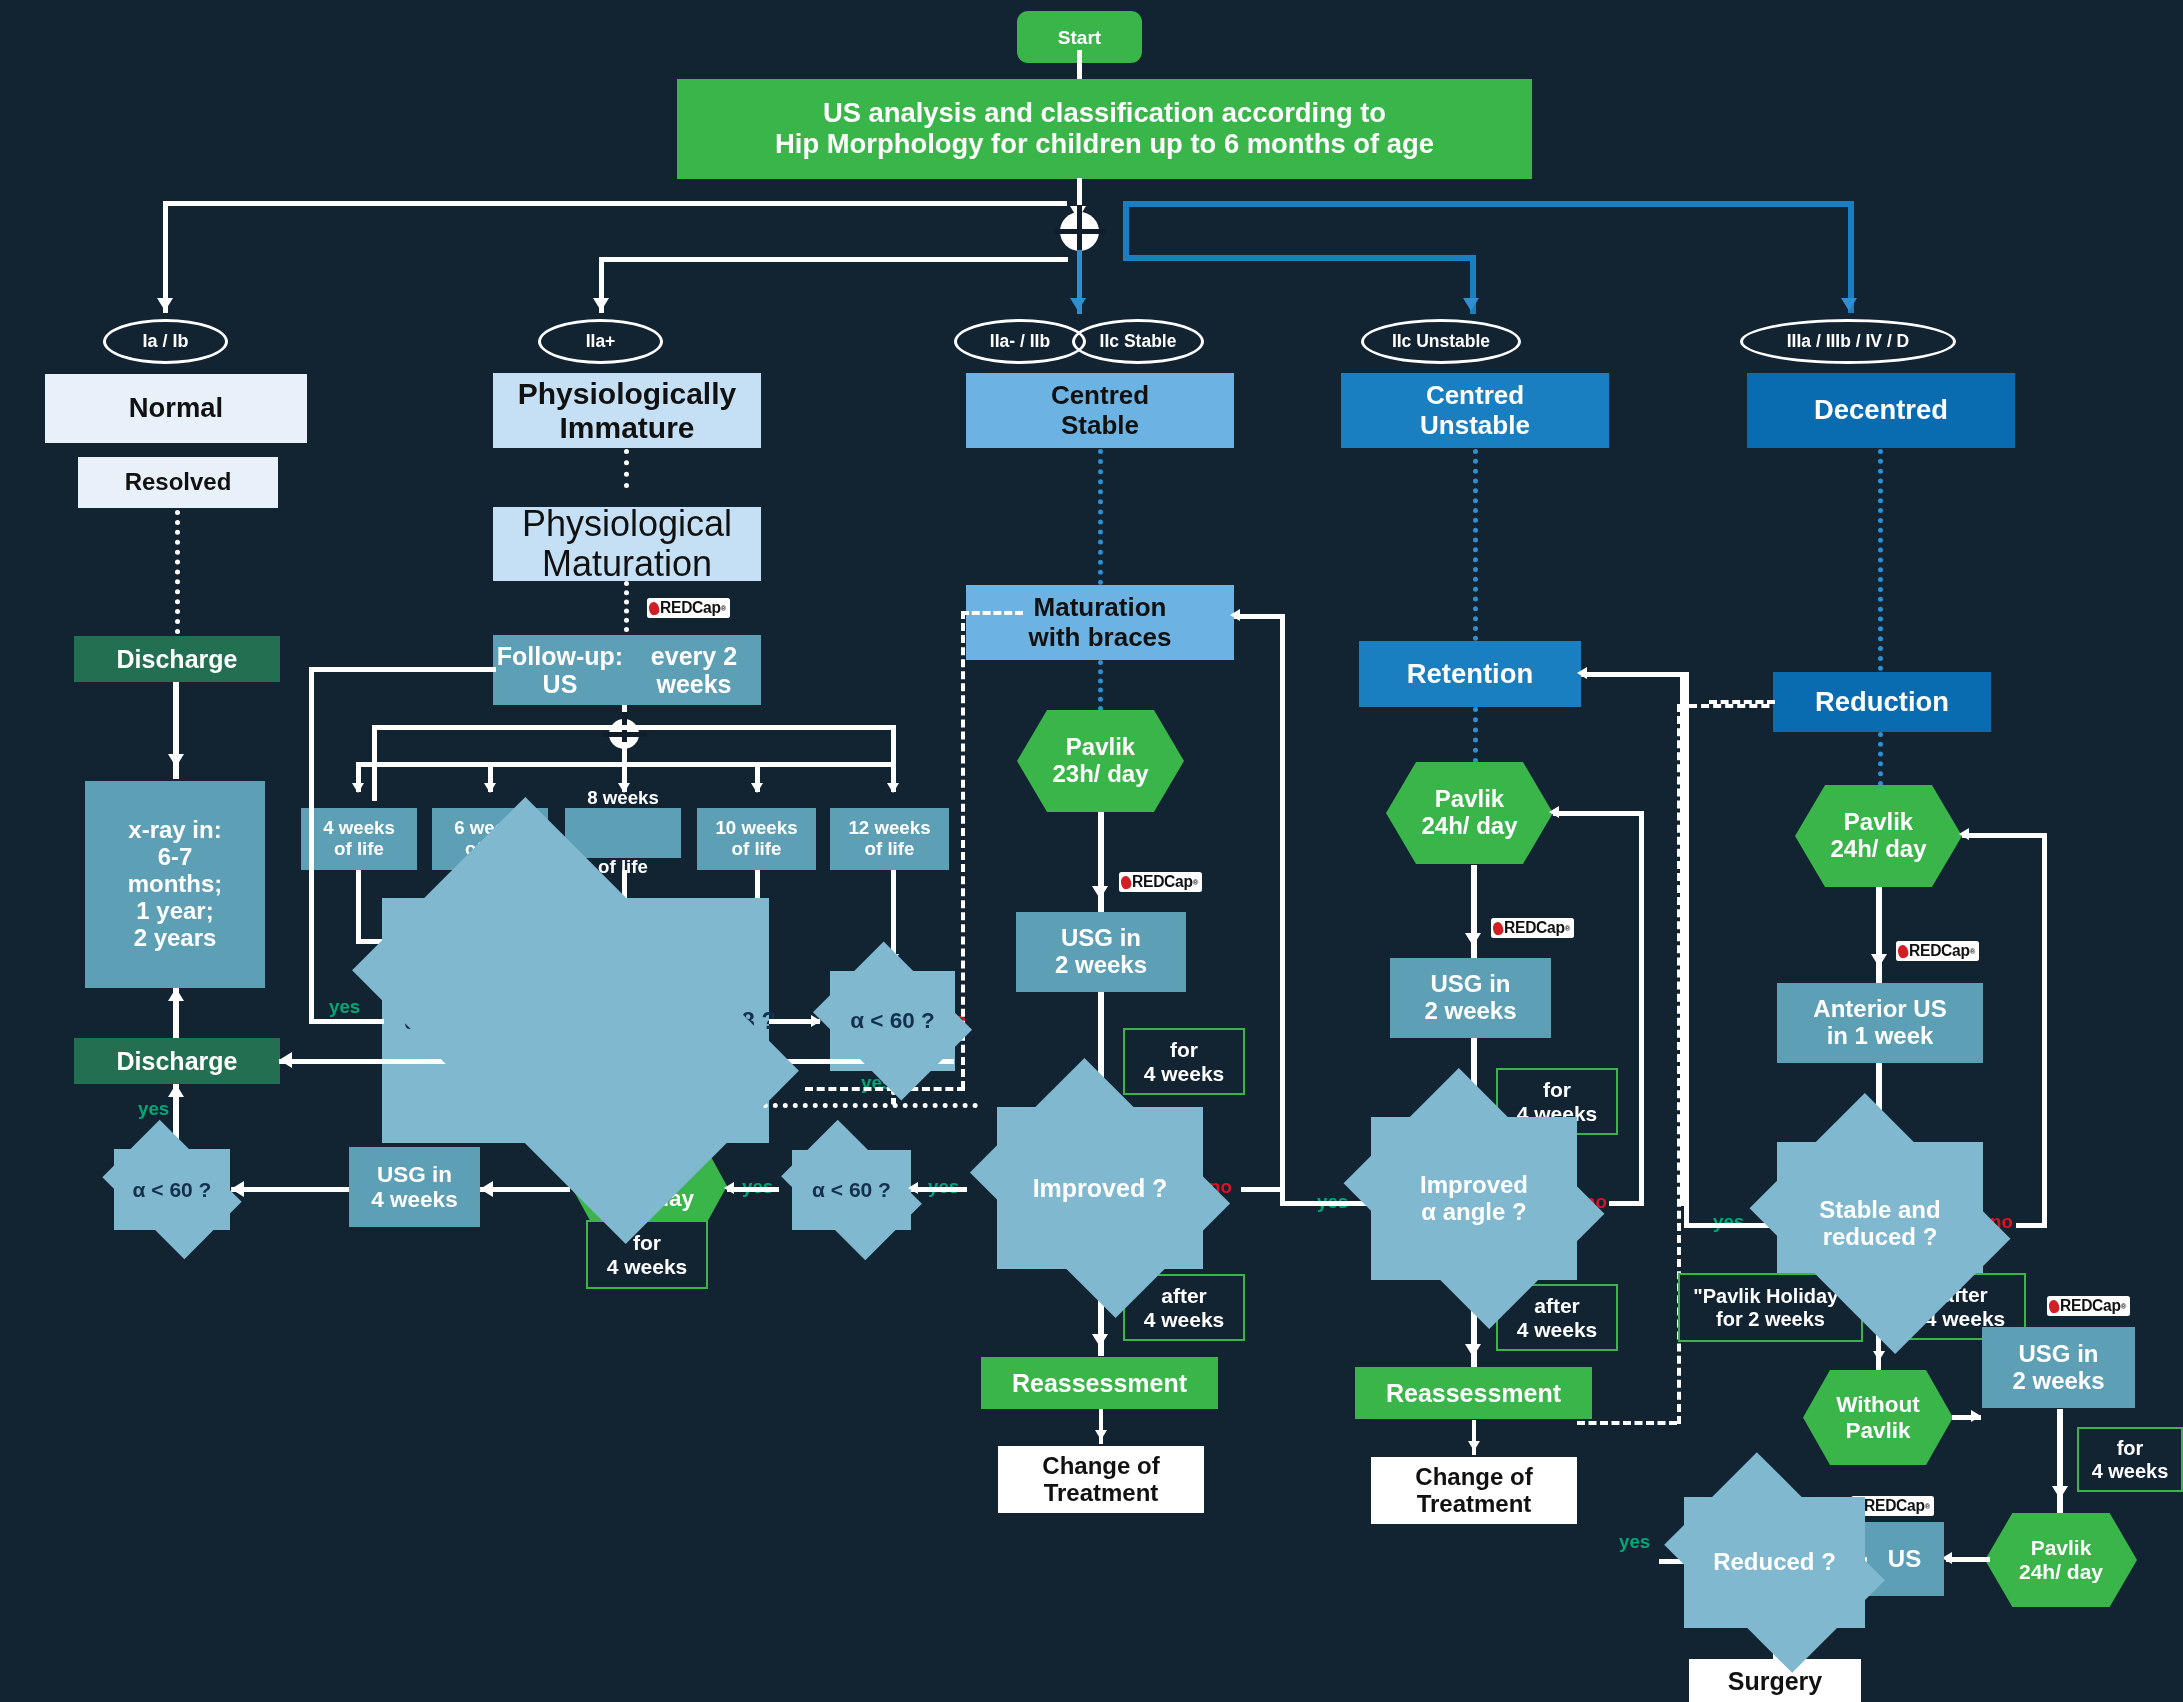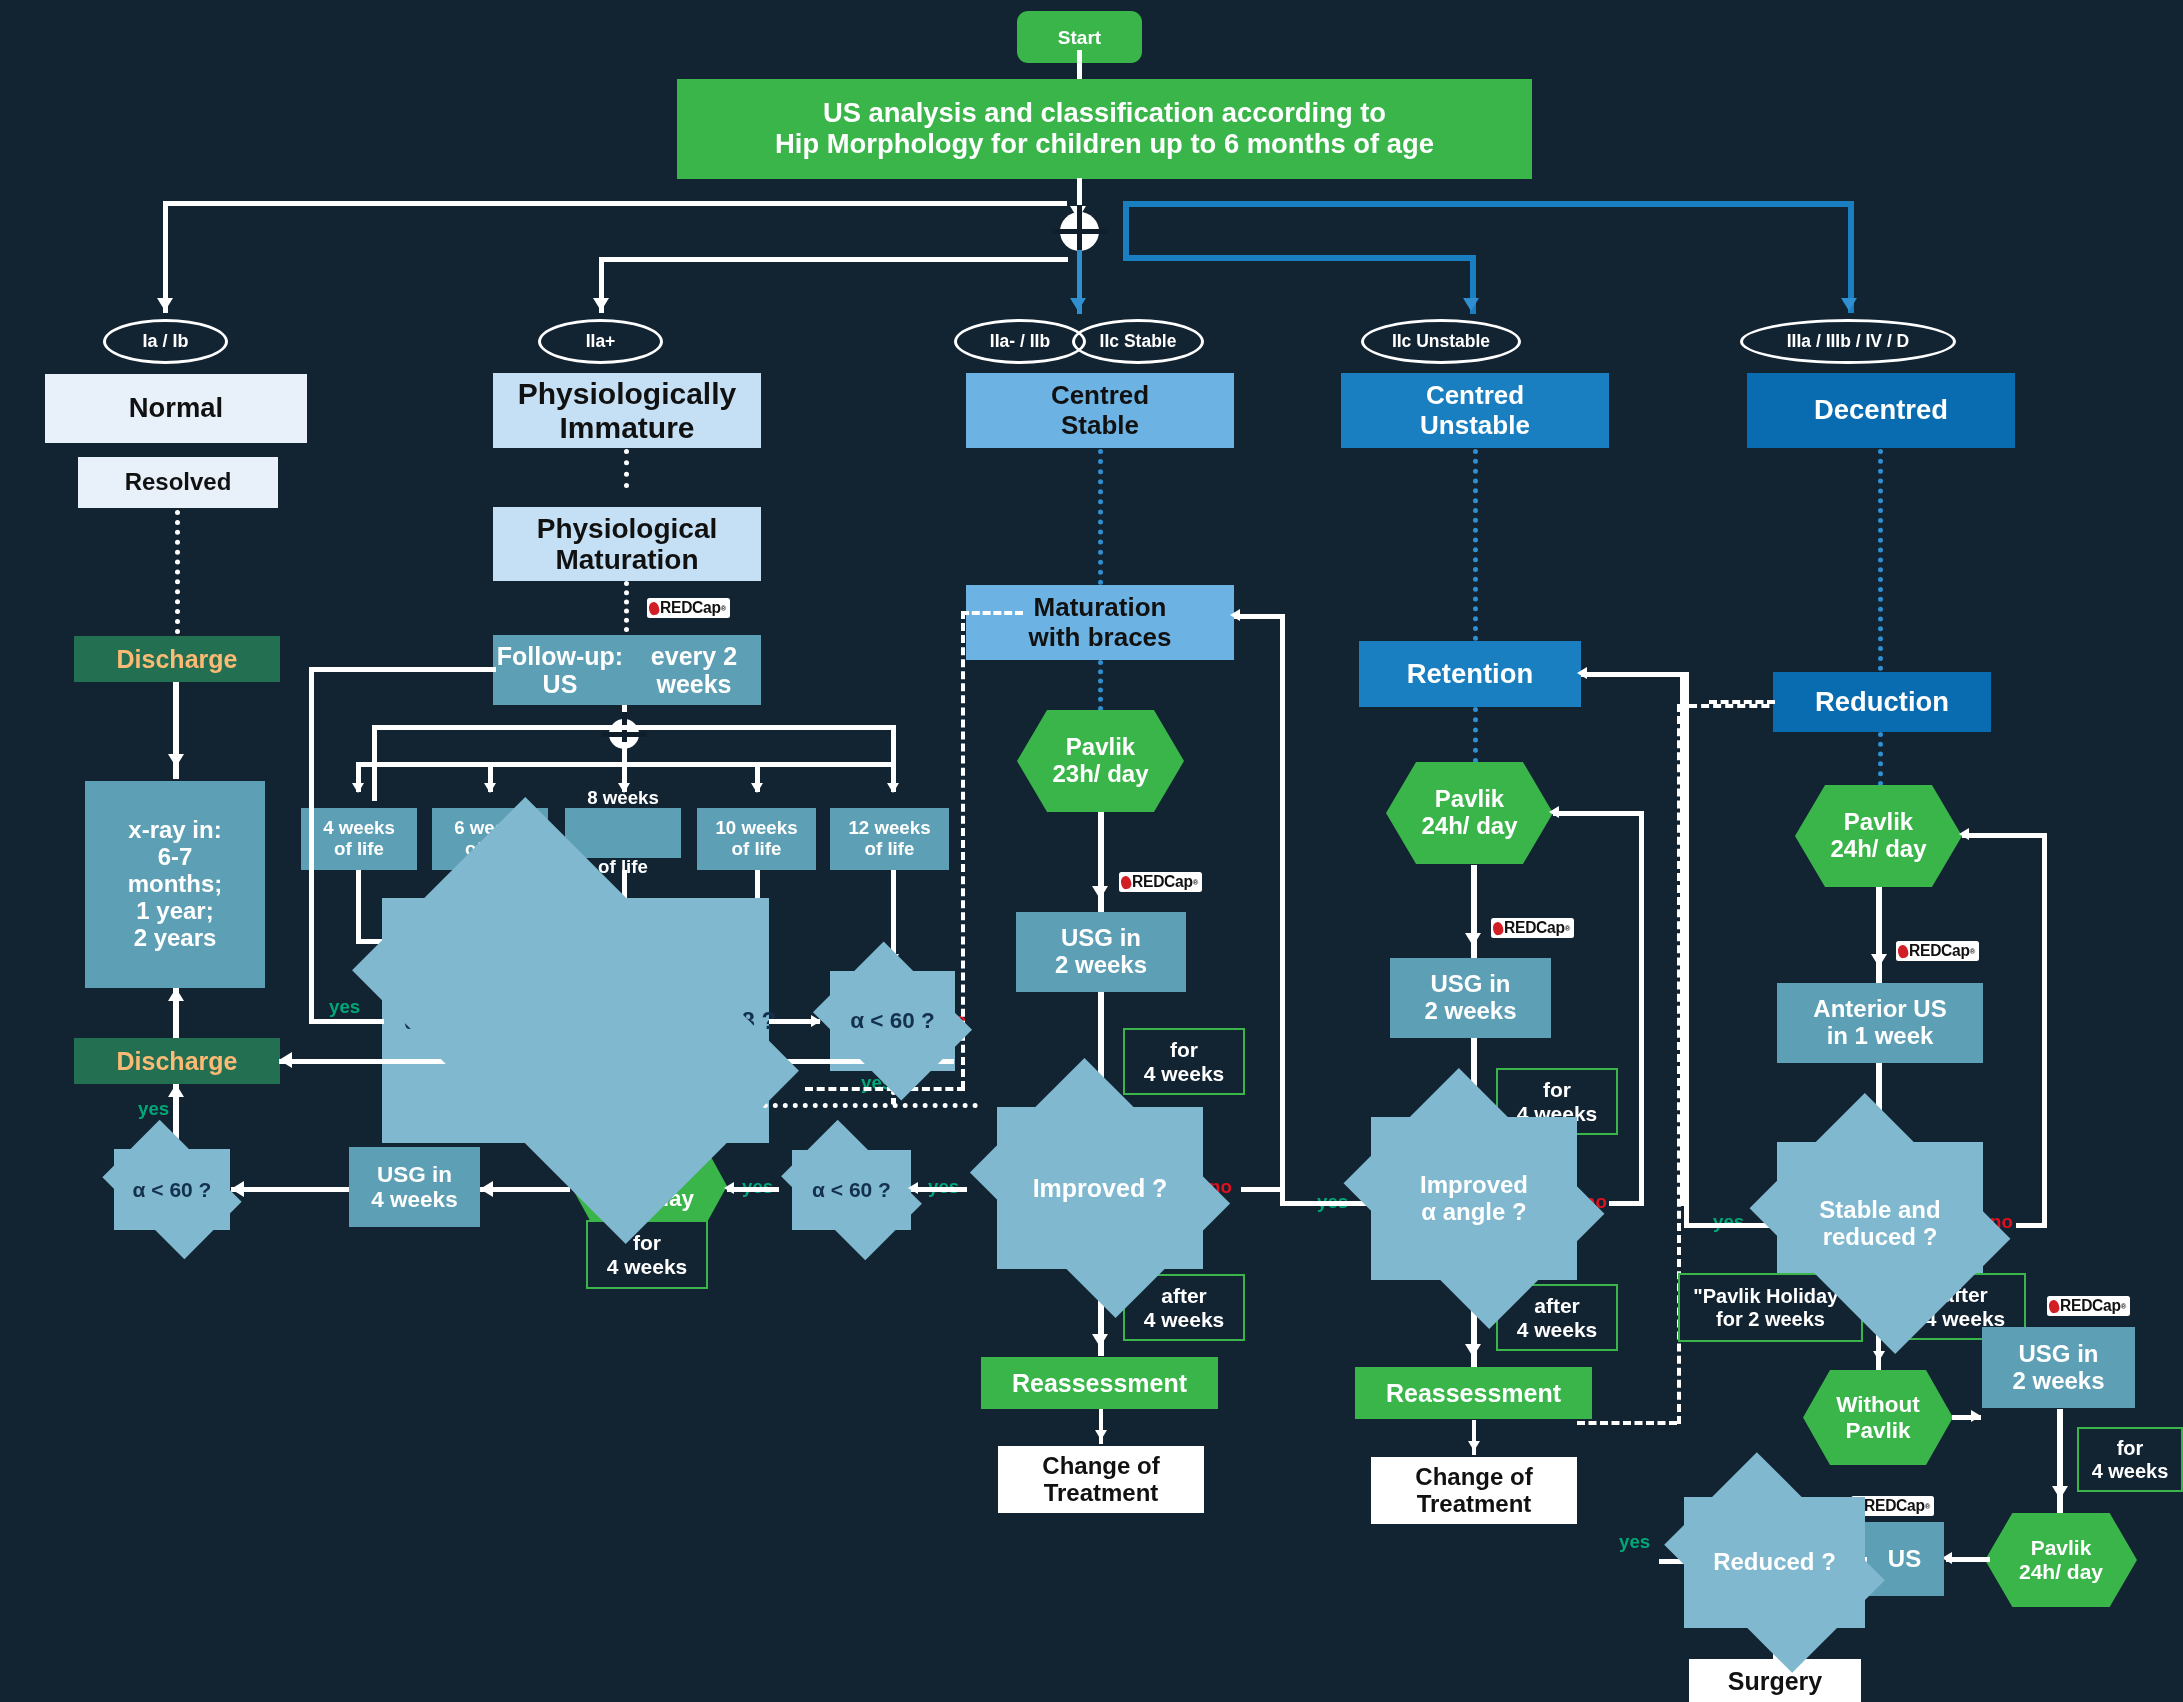--- a/index.html
+++ b/index.html
@@ -19,21 +19,21 @@
   .diam .dshape{position:absolute;inset:0;background:inherit;transform:rotate(45deg);z-index:1;}
   
   .c-green{background:#3ab54a;color:#fff;}
   .c-white{background:#ffffff;color:#111;}
   .c-paleblue{background:#e8f1fa;color:#111;}
   .c-lightblue{background:#c5e0f5;color:#111;}
   .c-midblue{background:#6cb3e4;color:#111;}
   .c-blue{background:#1a7fc1;color:#fff;}
   .c-darkblue{background:#0a6cb0;color:#fff;}
   .c-teal{background:#5d9fb5;color:#fff;}
-  .c-dgreen{background:#226f52;color:#fdba74;}
+  .c-dgreen{background:#226f52;color:#ffffff;}
   .c-outline-green{background:#122332;color:#fff;border:2.5px solid #3ab54a;}
   
   .ln{position:absolute;background:#ffffff;}
   .ln.blue{background:#1a7fc1;}
   .ln.lb{background:#2f8fd0;}
   .dot-v{position:absolute;width:0;border-left:5.6px dotted #ffffff;}
   .dot-v.blue{border-left-color:#2f8fd0;}
   .dot-h{position:absolute;height:0;border-top:5.6px dotted #ffffff;}
   .dash-v{position:absolute;width:0;border-left:4.4px dashed #ffffff;}
   .dash-h{position:absolute;height:0;border-top:4.4px dashed #ffffff;}
@@ -154,21 +154,21 @@
     <span class="dshape"></span>
     <span class="dlabel">α &lt; 60 ?</span>
   </div>
 
   <div class="node c-lightblue" style="left:493px;top:373px;width:268px;height:75px;flex-direction:column;font-size:30px;font-weight:700;">
     <span>Physiologically</span>
     <span>Immature</span>
   </div>
   <div class="dot-v" style="left:624px;top:449px;height:39px;"></div>
 
-  <div class="node c-lightblue" style="left:493px;top:507px;width:268px;height:74px;flex-direction:column;font-size:28px;font-weight:700;">
+  <div class="node c-lightblue" style="left:493px;top:507px;width:268px;height:74px;flex-direction:column;font-size:36px;font-weight:400;">
     <span>Physiological</span>
     <span>Maturation</span>
   </div>
   <div class="dot-v" style="left:624px;top:581px;height:51px;"></div>
 
   <div class="redcap" style="left:647px;top:598px;">
     <span class="tick"></span>
       <span>REDCap</span>
       <span class="reg">®</span>
   </div>

